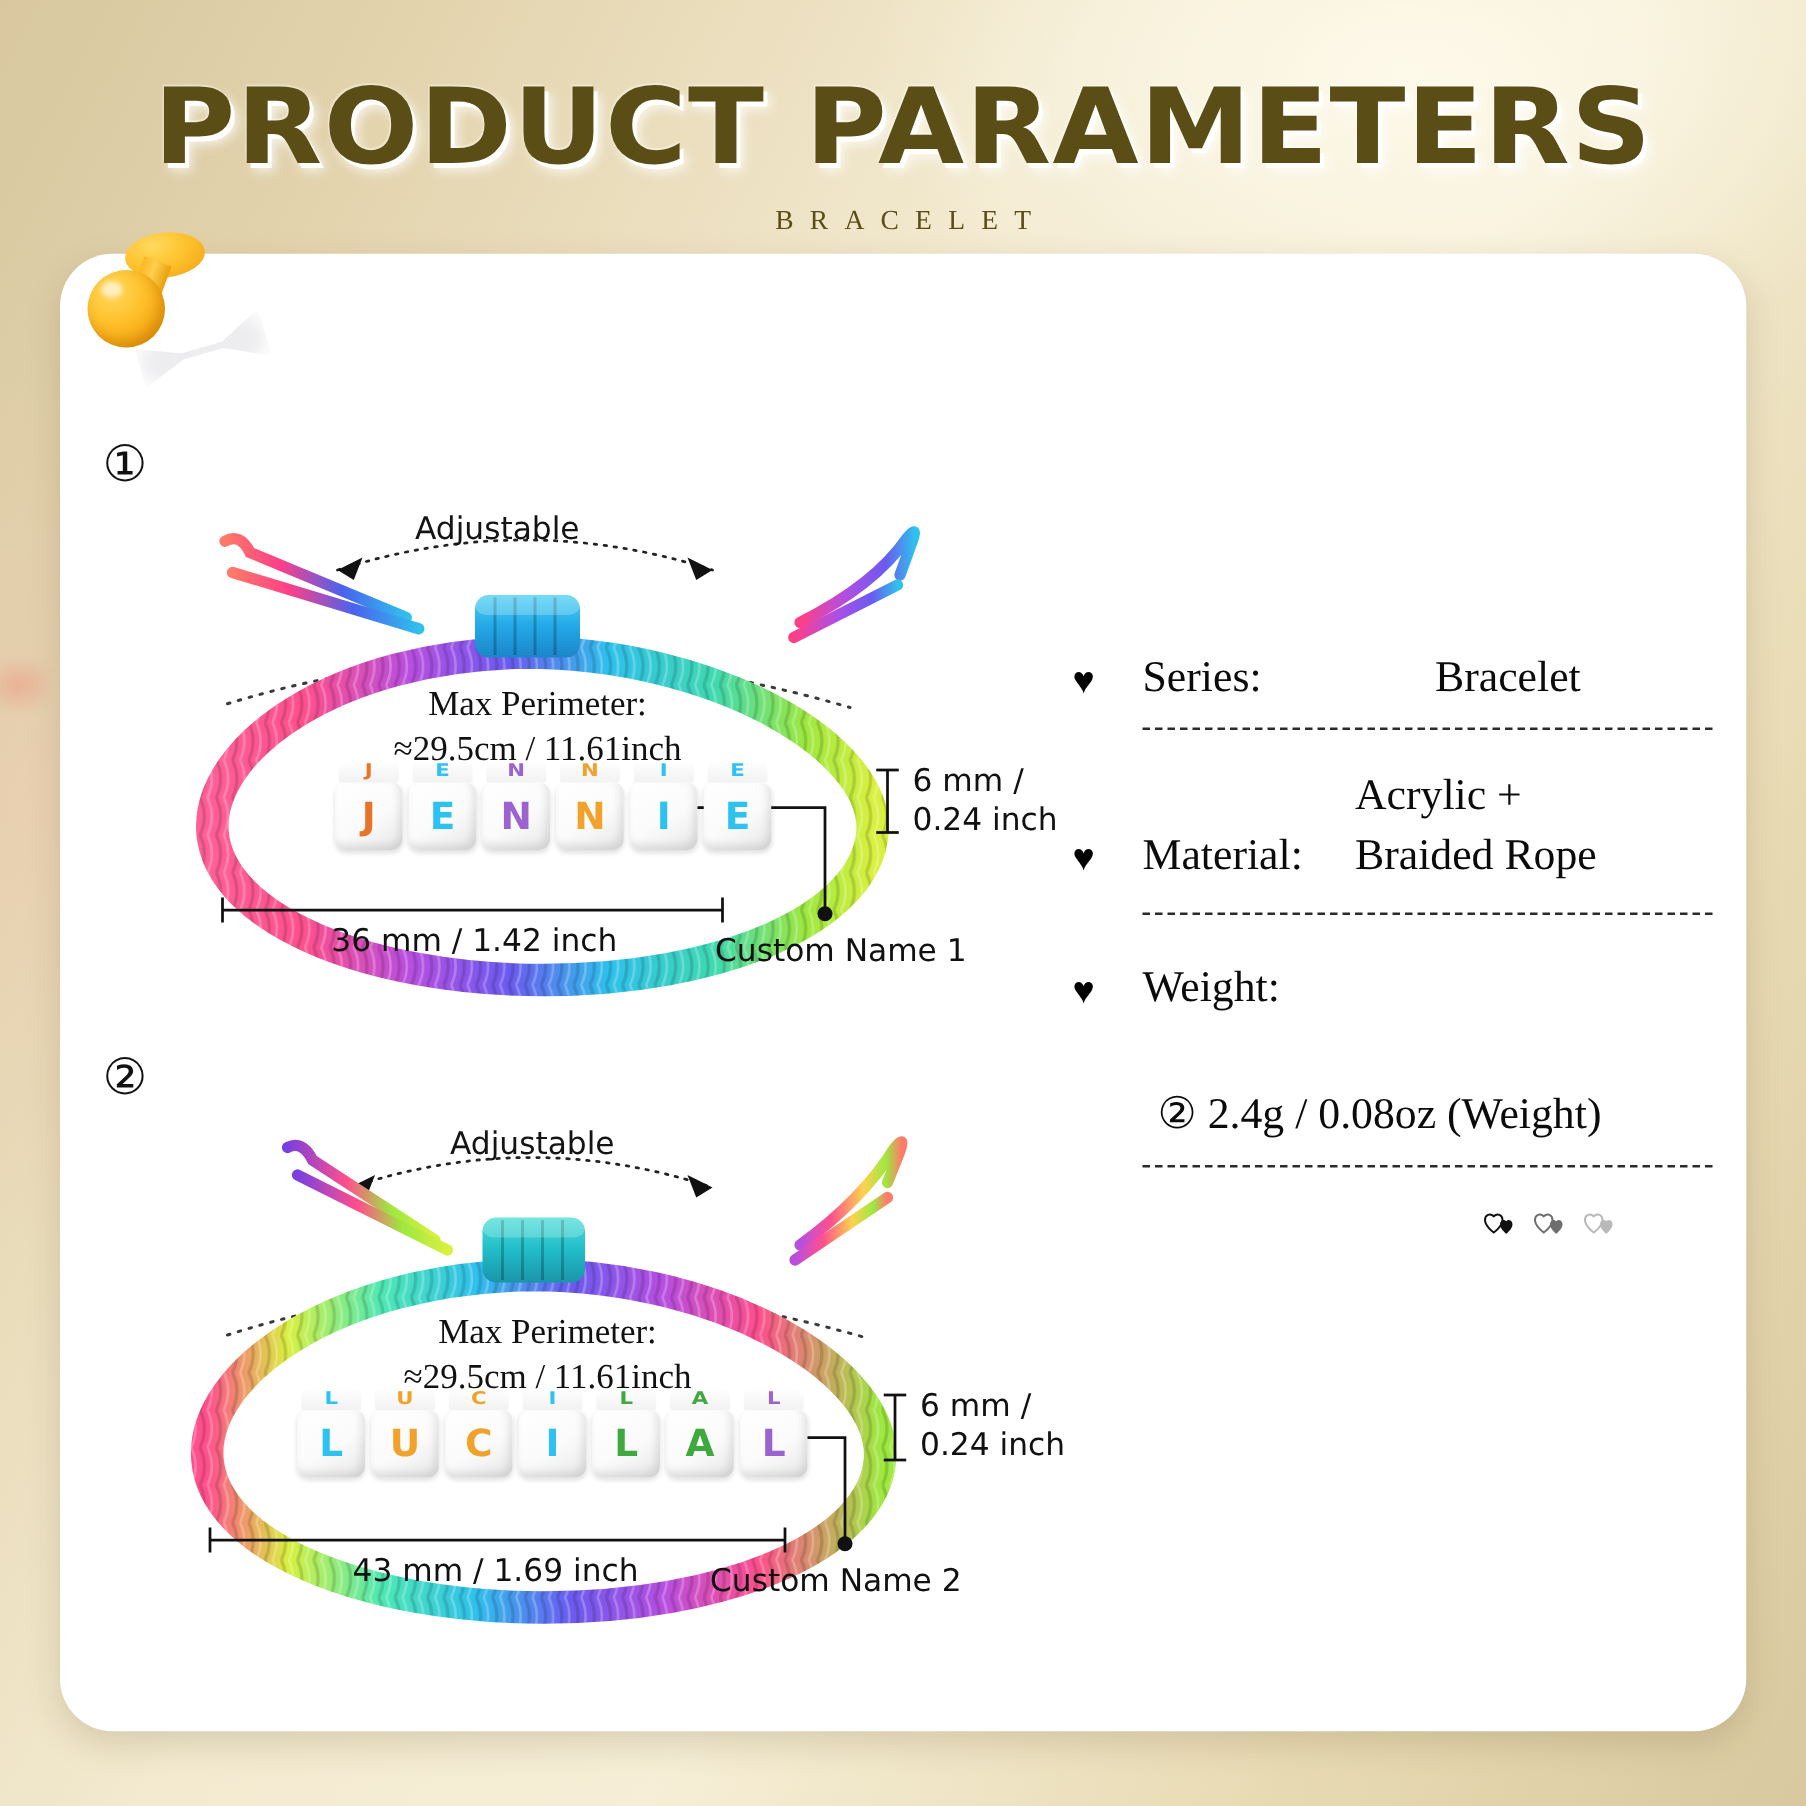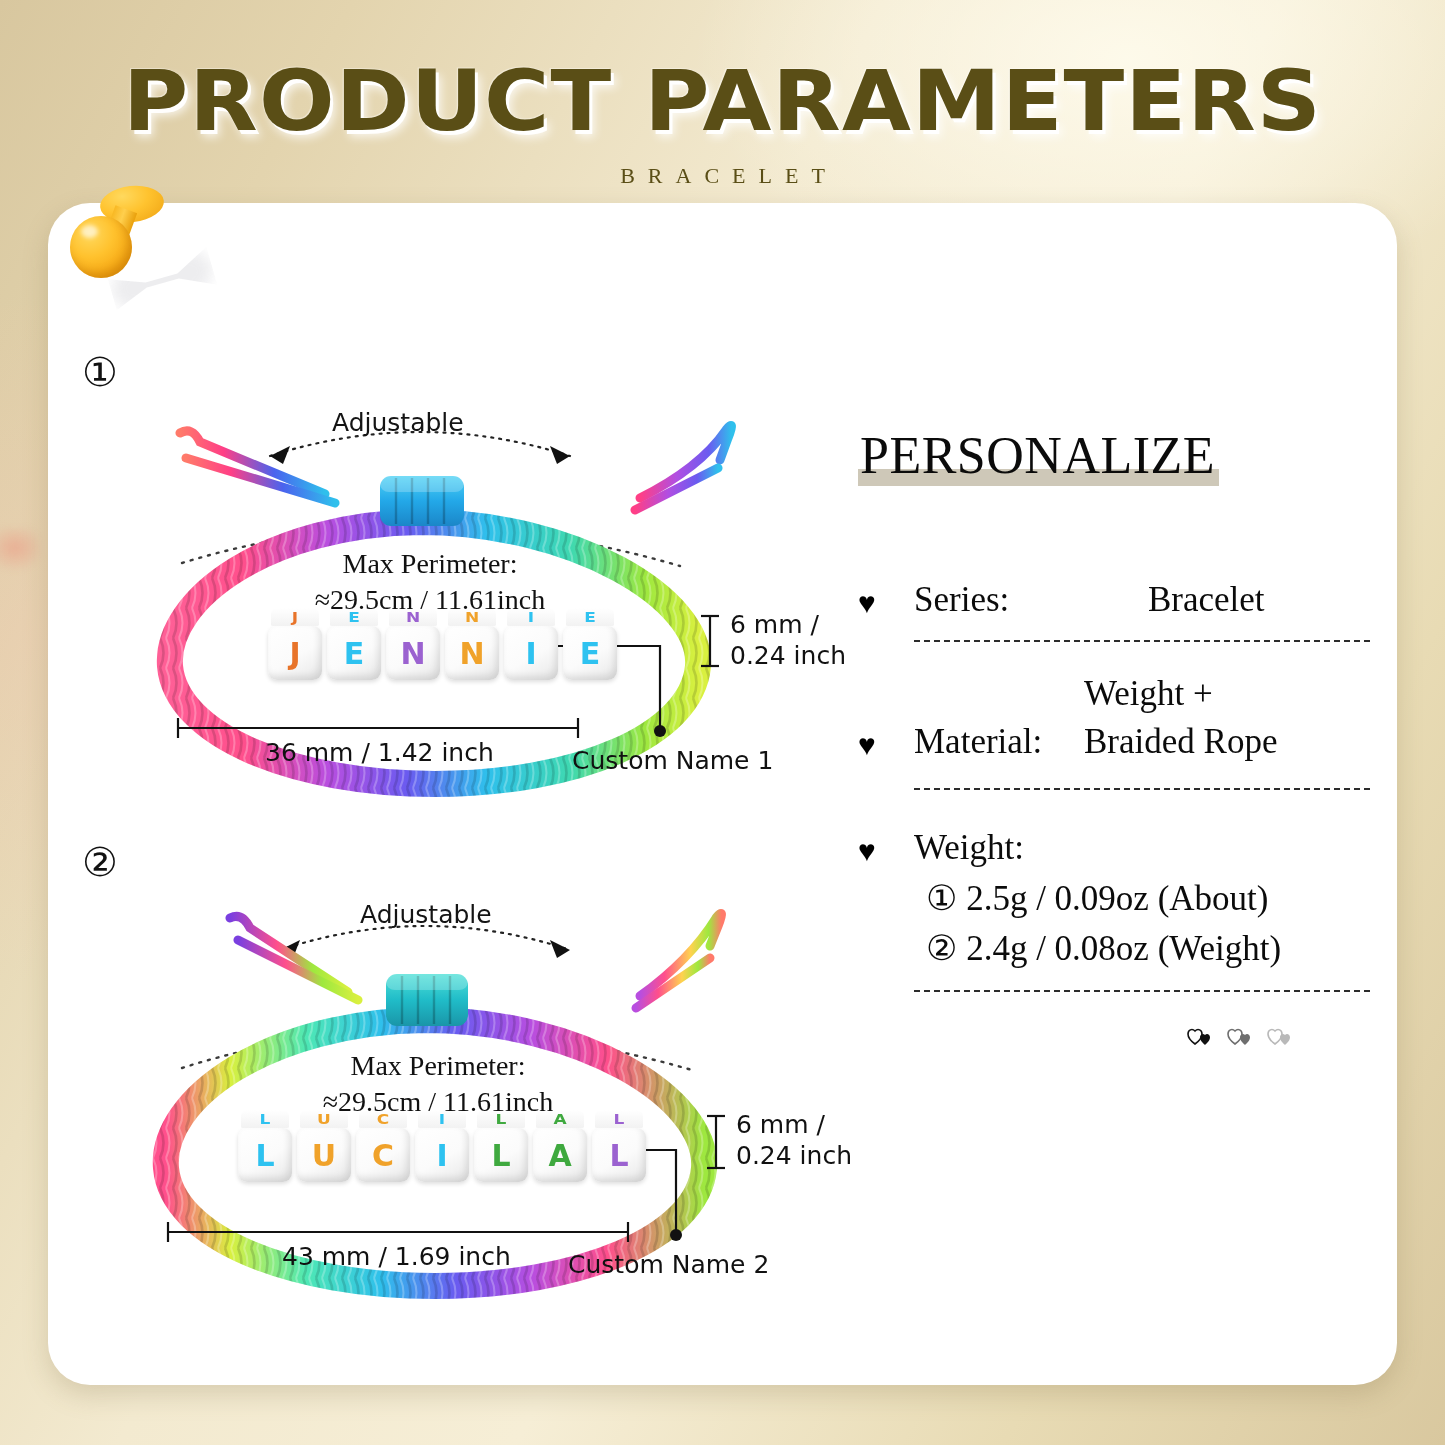--- a/index.html
+++ b/index.html
@@ -489,47 +489,42 @@
     <div class="dim-label two-line" style="left:616px; top:222px;">
       <div>6 mm /</div>
       <div>0.24 inch</div>
     </div>
 
     <div class="callout-label" style="left:448px; top:362px;">Custom Name 2</div>
   </div>
 
   <div class="panel">
 
-    <div class="panel-title">
-      <div class="hl"></div>
-      <span class="txt">PERSONALIZE</span>
-    </div>
 
     
     <div class="row" style="height:92px; margin-top:88px;">
       <span class="heart" style="top:12px;">♥</span>
       <span class="row-key" style="left:56px; top:4px;">Series:</span>
       <span class="row-val" style="left:290px; top:4px;">Bracelet</span>
       <div class="dashline" style="top:64px;"></div>
     </div>
 
     
     <div class="row" style="height:150px;">
       <span class="heart" style="top:62px;">♥</span>
       <span class="row-key" style="left:56px; top:54px;">Material:</span>
-      <span class="row-val" style="left:226px; top:6px;">Weight +</span>
+      <span class="row-val" style="left:226px; top:6px;">Acrylic +</span>
       <span class="row-val" style="left:226px; top:54px;">Braided Rope</span>
       <div class="dashline" style="top:120px;"></div>
     </div>
 
     
     <div class="row" style="height:190px;">
       <span class="heart" style="top:18px;">♥</span>
       <span class="row-key" style="left:56px; top:10px;">Weight:</span>
-      <span class="row-val" style="left:68px; top:60px;">① 2.5g / 0.09oz (About)</span>
       <span class="row-val" style="left:68px; top:110px;">② 2.4g / 0.08oz (Weight)</span>
       <div class="dashline" style="top:172px;"></div>
     </div>
 
     
     <div class="row" style="height:200px;">
       <span class="wp-hearts" style="left:330px; top:20px;">
         <svg width="26" height="22" viewBox="0 0 26 22">
           <path d="M7,3 C4,0 0,2 0,6 C0,11 7,16 7,16 C7,16 14,11 14,6 C14,2 10,0 7,3 Z" fill="none" stroke="#111" stroke-width="1.6"></path>
           <path d="M17,7 C15,5 12,6.5 12,9.5 C12,13 17,17 17,17 C17,17 22,13 22,9.5 C22,6.5 19,5 17,7 Z" fill="#111"></path>

